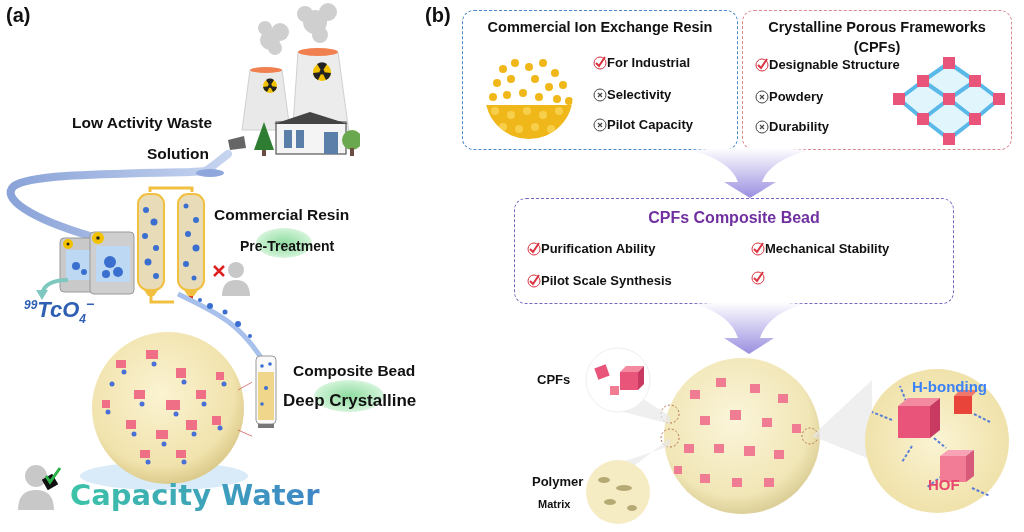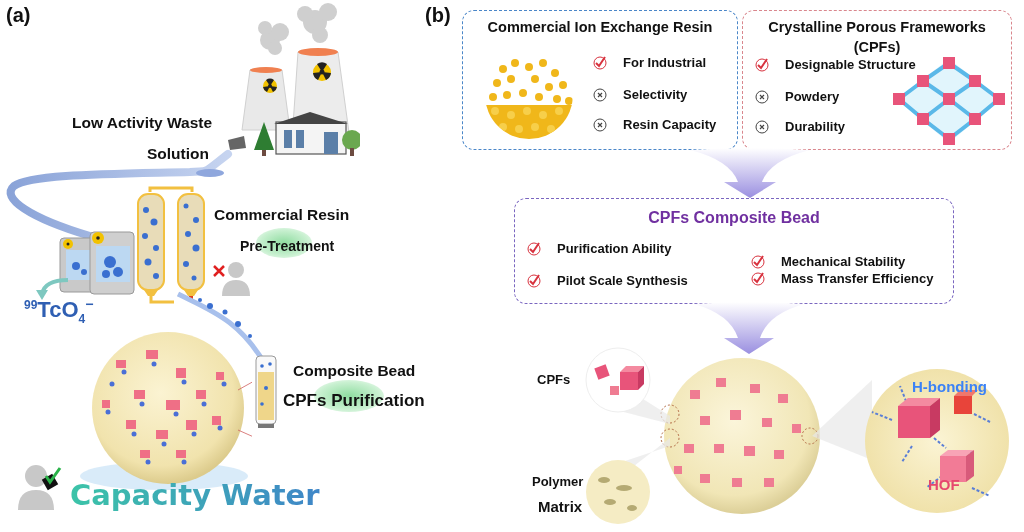--- a/index.html
+++ b/index.html
@@ -2,21 +2,21 @@
 <html><head>
 <meta charset="utf-8">
 <style>
   html,body{margin:0;padding:0;background:#fff;}
   body{width:1024px;height:532px;position:relative;overflow:hidden;font-family:"Liberation Sans","DejaVu Sans",sans-serif;color:#111;}
   .abs{position:absolute;}
   .b{font-weight:bold;}
   .panel-label{font-size:20px;font-weight:bold;}
   .lbl{font-size:15.5px;font-weight:bold;color:#111;white-space:nowrap;}
   .box{position:absolute;border:1.6px dashed;border-radius:12px;box-sizing:border-box;}
-  .item{position:absolute;display:flex;align-items:center;gap:16px;font-size:13px;font-weight:bold;white-space:nowrap;}
+  .item{position:absolute;display:flex;align-items:center;gap:0;font-size:13px;font-weight:bold;white-space:nowrap;}
   .ic{display:inline-block;width:14px;height:14px;flex:0 0 14px;}
   svg{display:block;}
 </style>
 </head>
 <body>
 
 <div class="abs panel-label" style="left:6px;top:4px;">(a)</div>
 
 <svg class="abs" style="left:220px;top:0px;" width="140" height="160">
 
@@ -100,21 +100,21 @@
       <circle cx="40" cy="12" r="6" fill="#f2c200"></circle>
       <circle cx="40" cy="12" r="1.8" fill="#222"></circle>
     </g>
 </svg>
 
 <svg class="abs" style="left:32px;top:276px;" width="40" height="26">
   <path d="M36 4 C22 4 12 8 10 18" fill="none" stroke="#7ec8c0" stroke-width="4"></path>
   <path d="M4 14 L10 24 L16 14 Z" fill="#7ec8c0"></path>
 </svg>
 
-<div class="abs b" style="left:24px;top:296px;font-size:22px;color:#2f5fb3;white-space:nowrap;">
+<div class="abs b" style="left:24px;top:296px;font-size:22px;color:#2f5fb3;white-space:nowrap;font-style:italic;">
   <sup style="font-size:12px;">99</sup><span>TcO</span><sub style="font-size:12px;">4</sub><sup style="font-size:14px;">−</sup>
 </div>
 
 <svg class="abs" style="left:134px;top:186px;" width="80" height="118">
   <path d="M16 6 L16 2 L58 2 L58 6" fill="none" stroke="#f2c040" stroke-width="3"></path>
   <rect x="4" y="8" width="26" height="96" rx="10" fill="#e8dcb8" stroke="#f2c040" stroke-width="2"></rect>
   <rect x="44" y="8" width="26" height="96" rx="10" fill="#e8dcb8" stroke="#f2c040" stroke-width="2"></rect>
   <g fill="#3a6fd0">
     <circle cx="12" cy="24" r="3"></circle>
       <circle cx="20" cy="36" r="3.5"></circle>
@@ -210,21 +210,21 @@
       <circle cx="32" cy="92" r="2.5"></circle>
       <circle cx="148" cy="64" r="2.5"></circle>
       <circle cx="36" cy="64" r="2.5"></circle>
   </g>
   <line x1="162" y1="70" x2="180" y2="60" stroke="#d06060" stroke-width="0.8"></line>
   <line x1="162" y1="110" x2="180" y2="118" stroke="#d06060" stroke-width="0.8"></line>
 </svg>
 
 <div class="abs lbl" style="left:293px;top:362px;">Composite Bead</div>
 <div class="abs" style="left:314px;top:380px;width:70px;height:32px;border-radius:50%;background:radial-gradient(ellipse,#8fdca0 0%,#c8f0d0 60%,rgba(255,255,255,0) 100%);"></div>
-<div class="abs lbl" style="left:283px;top:391px;font-size:17px;">CPFs Purification</div>
+<div class="abs lbl" style="left:283px;top:391px;font-size:17px;">Deep Crystalline</div>
 
 <svg class="abs" style="left:16px;top:462px;" width="46" height="50">
   <circle cx="20" cy="14" r="11" fill="#c8c8c8"></circle>
   <path d="M2 48 Q2 28 20 28 Q38 28 38 48 Z" fill="#c8c8c8"></path>
   <rect x="28" y="14" width="12" height="12" fill="#111" transform="rotate(-30 34 20)"></rect>
   <path d="M30 14 L34 20 L44 6" fill="none" stroke="#2bb34a" stroke-width="3"></path>
 </svg>
 
 <div class="abs b" style="left:70px;top:478px;font-size:29px;background:linear-gradient(90deg,#3cc4a8,#3f86c8);-webkit-background-clip:text;background-clip:text;color:transparent;white-space:nowrap;font-family:'DejaVu Sans',sans-serif;">Capacity Water</div>
 
@@ -281,21 +281,21 @@
         <circle cx="7" cy="7" r="6" fill="none" stroke="#444" stroke-width="1"></circle>
         <path d="M5 5 L9 9 M9 5 L5 9" stroke="#444" stroke-width="1.2"></path>
       </svg>
     <span>Selectivity</span>
   </div>
   <div class="item" style="left:130px;top:106px;">
     <svg class="ic" viewBox="0 0 14 14">
         <circle cx="7" cy="7" r="6" fill="none" stroke="#444" stroke-width="1"></circle>
         <path d="M5 5 L9 9 M9 5 L5 9" stroke="#444" stroke-width="1.2"></path>
       </svg>
-    <span>Resin Capacity</span>
+    <span>Pilot Capacity</span>
   </div>
 </div>
 
 <div class="box" style="left:742px;top:10px;width:270px;height:140px;border-color:#d9868d;">
   <div class="abs b" style="left:0;right:0;top:28px;text-align:center;font-size:14.5px;">(CPFs)</div>
   <div class="abs b" style="left:0;right:0;top:8px;text-align:center;font-size:14.5px;">Crystalline Porous Frameworks</div>
   <div class="item" style="left:12px;top:46px;">
     <svg class="ic" viewBox="0 0 14 14">
         <circle cx="7" cy="7" r="6" fill="none" stroke="#d8333f" stroke-width="1"></circle>
         <path d="M3 7 L6 10 L12 1" fill="none" stroke="#d8333f" stroke-width="2"></path>
@@ -359,40 +359,39 @@
 
 <div class="box" style="left:514px;top:198px;width:440px;height:106px;border-color:#7a66c0;">
   <div class="abs b" style="left:0;right:0;top:10px;text-align:center;font-size:16px;color:#7030a0;">CPFs Composite Bead</div>
   <div class="item" style="left:12px;top:42px;">
     <svg class="ic" viewBox="0 0 14 14">
         <circle cx="7" cy="7" r="6" fill="none" stroke="#d8333f" stroke-width="1"></circle>
         <path d="M3 7 L6 10 L12 1" fill="none" stroke="#d8333f" stroke-width="2"></path>
       </svg>
     <span>Purification Ability</span>
   </div>
-  <div class="item" style="left:236px;top:55px;">
+  <div class="item" style="left:236px;top:42px;">
     <svg class="ic" viewBox="0 0 14 14">
         <circle cx="7" cy="7" r="6" fill="none" stroke="#d8333f" stroke-width="1"></circle>
         <path d="M3 7 L6 10 L12 1" fill="none" stroke="#d8333f" stroke-width="2"></path>
       </svg>
     <span>Mechanical Stability</span>
   </div>
   <div class="item" style="left:12px;top:74px;">
     <svg class="ic" viewBox="0 0 14 14">
         <circle cx="7" cy="7" r="6" fill="none" stroke="#d8333f" stroke-width="1"></circle>
         <path d="M3 7 L6 10 L12 1" fill="none" stroke="#d8333f" stroke-width="2"></path>
       </svg>
     <span>Pilot Scale Synthesis</span>
   </div>
   <div class="item" style="left:236px;top:72px;">
     <svg class="ic" viewBox="0 0 14 14">
         <circle cx="7" cy="7" r="6" fill="none" stroke="#d8333f" stroke-width="1"></circle>
         <path d="M3 7 L6 10 L12 1" fill="none" stroke="#d8333f" stroke-width="2"></path>
       </svg>
-    <span>Mass Transfer Efficiency</span>
   </div>
 </div>
 
 <svg class="abs" style="left:694px;top:300px;" width="110" height="54">
   <defs>
       <linearGradient id="ar2" x1="0" y1="0" x2="0" y2="1">
         <stop offset="0" stop-color="#ffffff"></stop>
         <stop offset="1" stop-color="#9a8fe0"></stop>
       </linearGradient>
     </defs>
@@ -449,21 +448,21 @@
       <rect x="36" y="26" width="18" height="18" fill="#e8547a"></rect>
       <path d="M36 26 L42 20 L60 20 L54 26 Z" fill="#f48aa0"></path>
       <path d="M54 26 L60 20 L60 38 L54 44 Z" fill="#c83a62"></path>
     </g>
   <g>
       <rect x="26" y="40" width="9" height="9" fill="#ef7c92"></rect>
     </g>
 </svg>
 
 <div class="abs lbl" style="left:532px;top:474px;font-size:13px;">Polymer</div>
-<div class="abs lbl" style="left:538px;top:498px;font-size:15px;">Matrix</div>
+<div class="abs lbl" style="left:538px;top:498px;font-size:11px;">Matrix</div>
 <svg class="abs" style="left:584px;top:458px;" width="68" height="68">
   <circle cx="34" cy="34" r="32" fill="#f5ecc4"></circle>
   <g fill="#9a8f52" opacity="0.7">
       <ellipse cx="20" cy="22" rx="6" ry="3"></ellipse>
       <ellipse cx="40" cy="30" rx="8" ry="3"></ellipse>
       <ellipse cx="26" cy="44" rx="6" ry="3"></ellipse>
       <ellipse cx="48" cy="50" rx="5" ry="3"></ellipse>
     </g>
 </svg>
 

